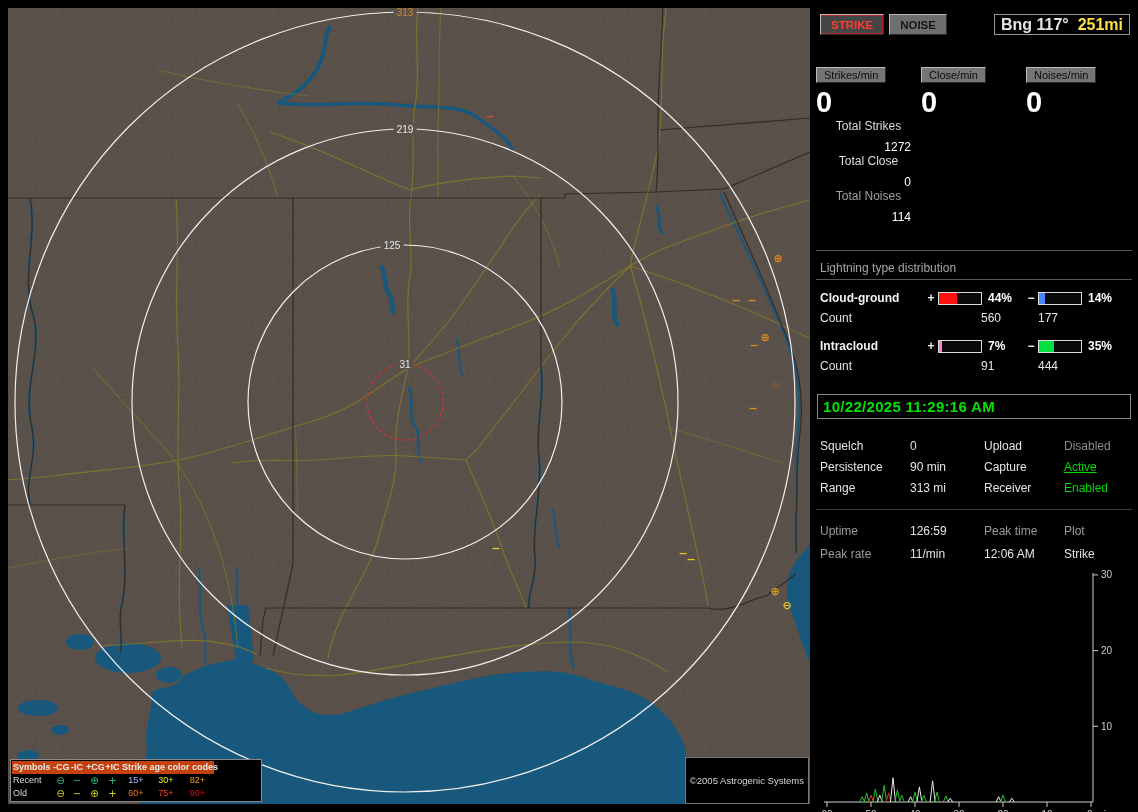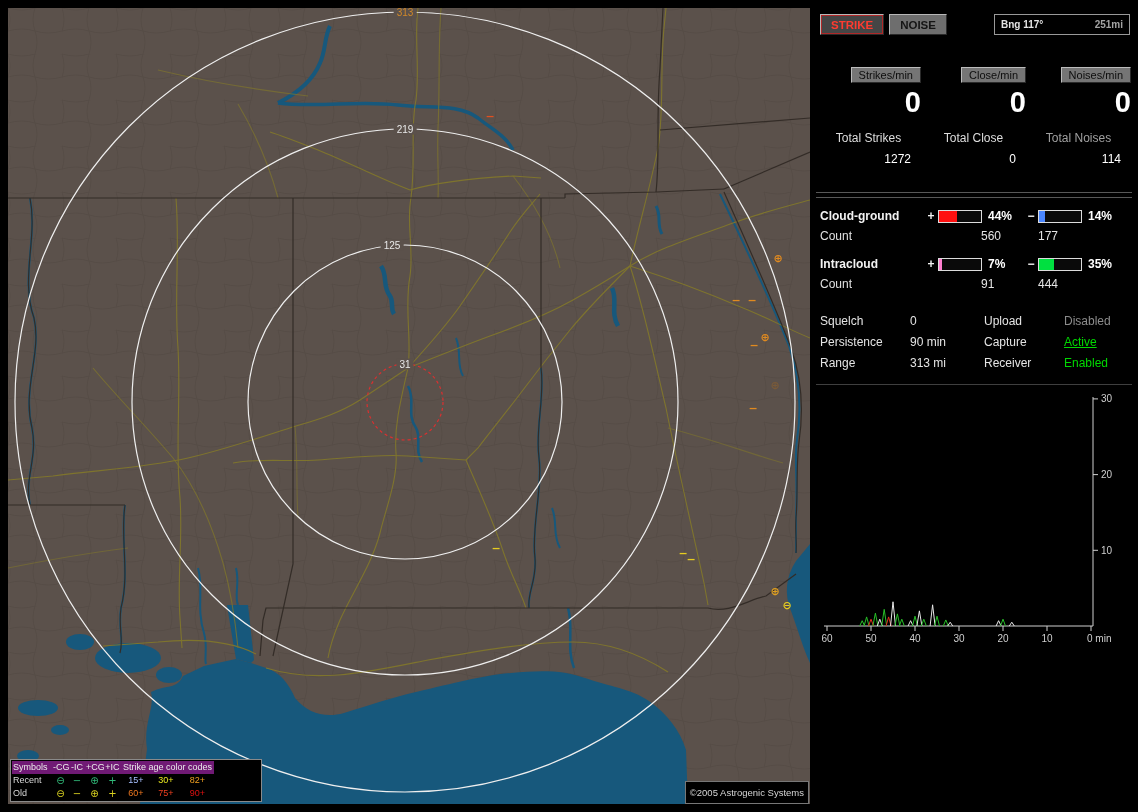--- a/index.html
+++ b/index.html
@@ -10,43 +10,43 @@
   .map{position:absolute;left:8px;top:8px;width:802px;height:796px;overflow:hidden;background:#5b514b;}
   .map svg{display:block;}
   .overlay{position:absolute;inset:0;pointer-events:none;}
   .ring-label{position:absolute;transform:translate(-50%,-50%);font-size:10px;line-height:11px;
     background:#5b514b;padding:0 3px;font-family:"Liberation Sans",sans-serif;}
   .marker{position:absolute;transform:translate(-50%,-50%);font-size:11px;font-weight:bold;line-height:1;
     font-family:"DejaVu Sans",sans-serif;}
   .legend{position:absolute;left:2px;bottom:2px;width:248px;background:#000;border:1px solid #8a8a8a;padding:1px;}
   .legend-grid{display:grid;grid-template-columns:40px 17px 16px 19px 17px 30px 30px 33px;}
   .lg-cell{font-size:9px;line-height:13px;padding:0 1px;white-space:nowrap;color:#d8d8d8;}
-  .lg-head{background:#701a75;color:#ececec;}
+  .lg-head{background:#c2410c;color:#ececec;font-weight:bold;}
   .lg-span3{grid-column:span 3;}
   .lg-center{text-align:center;}
   .lg-sym{font-size:10px;font-family:"DejaVu Sans",sans-serif;}
   .copyright{position:absolute;right:1px;bottom:0;background:#000;border:1px solid #777;color:#d6d6d6;
-    font-size:9.5px;padding:4px 4px;line-height:13px;}
+    font-size:9.5px;padding:16px 4px;line-height:13px;}
 
   
   .panel{position:absolute;left:816px;top:8px;width:316px;height:796px;color:#e4e4e4;font-size:12px;}
   .top-bar{display:flex;align-items:center;gap:5px;margin:6px 2px 0 4px;height:21px;}
   .btn{height:21px;padding:0 10px;font-size:11.5px;font-weight:bold;background:#6e6e6e;cursor:pointer;
     border:1px solid;border-color:#b8b8b8 #2a2a2a #2a2a2a #b8b8b8;font-family:inherit;}
   .strike-btn{background:#454545;color:#ff3b30;box-shadow:inset 0 0 0 1px #b02828;}
   .noise-btn{color:#151515;}
   .bng-box{margin-left:auto;display:flex;justify-content:space-between;align-items:center;width:136px;height:21px;
-    background:#000;border:1px solid #999;padding:0 6px;font-weight:bold;font-size:10px;box-sizing:border-box;}
-  .bng-range{color:#a3a3a3;}
+    background:#000;border:1px solid #999;padding:0 6px;font-weight:bold;font-size:16px;box-sizing:border-box;}
+  .bng-range{color:#fde047;}
   .counters{display:flex;margin-top:32px;}
-  .counter-col{width:105px;display:flex;flex-direction:column;align-items:flex-end;}
+  .counter-col{width:105px;display:flex;flex-direction:column;align-items:flex-start;}
   .chip{background:#757575;color:#0d0d0d;font-size:11px;border:1px solid;border-color:#bcbcbc #2a2a2a #2a2a2a #bcbcbc;
     padding:1px 7px;white-space:nowrap;}
   .big-zero{font-size:29px;font-weight:bold;color:#fff;line-height:34px;margin-top:2px;}
-  .totals{display:flex;margin-top:12px;}
+  .totals{display:flex;flex-direction:column;}
   .total-col{width:105px;}
   .total-label{text-align:center;color:#dedede;}
   .total-label.dim-label{color:#a0a0a0;}
   .total-value{text-align:right;padding-right:10px;margin-top:7px;color:#fff;}
   .hrline{border:0;border-top:1px solid #585858;margin:0;}
   .hr1{margin-top:26px;}
   .hr2{margin-top:4px;}
   .dist-heading{color:#a6a6a6;margin:10px 0 0 4px;}
   .dist-grid{display:grid;grid-template-columns:104px 14px 46px 40px 14px 46px 40px;align-items:center;margin:8px 0 0 4px;}
   .dist-grid > div{line-height:20px;}
@@ -252,20 +252,21 @@
         <div class="total-label">Total Close</div>
         <div class="total-value">0</div>
       </div>
       <div class="total-col">
         <div class="total-label dim-label">Total Noises</div>
         <div class="total-value">114</div>
       </div>
     </div>
 
     <hr class="hrline hr1">
+    <div class="dist-heading">Lightning type distribution</div>
     <hr class="hrline hr2">
 
     <div class="dist-grid">
       <div class="dist-label">Cloud-ground</div>
       <div class="sign">+</div>
       <div>
           <div class="bar">
             <div class="bar-fill" style="width: 44%; background: rgb(255, 16, 16);"></div>
           </div>
         </div>
@@ -298,40 +299,52 @@
             <div class="bar-fill" style="width: 35%; background: rgb(0, 224, 64);"></div>
           </div>
         </div>
       <div class="pct">35%</div>
 
       <div class="count-label">Count</div>
       <div class="gc3">91</div>
       <div class="gc6">444</div>
     </div>
 
+    <div class="date-box">10/22/2025 11:29:16 AM</div>
 
     <div class="settings-grid">
       <div>Squelch</div>
       <div>0</div>
       <div>Upload</div>
       <div style="color: rgb(140, 140, 140);">Disabled</div>
 
       <div>Persistence</div>
       <div>90 min</div>
       <div>Capture</div>
       <div style="color: rgb(0, 216, 0); text-decoration: underline;">Active</div>
 
       <div>Range</div>
       <div>313 mi</div>
       <div>Receiver</div>
       <div style="color: rgb(0, 216, 0);">Enabled</div>
     </div>
 
     <div class="sep"></div>
 
+    <div class="status-grid">
+      <div class="dim">Uptime</div>
+      <div>126:59</div>
+      <div class="dim">Peak time</div>
+      <div class="dim">Plot</div>
+
+      <div class="dim">Peak rate</div>
+      <div>11/min</div>
+      <div>12:06 AM</div>
+      <div>Strike</div>
+    </div>
 
 
     <svg id="trend" width="316" height="258">
       <line x1="277" y1="6" x2="277" y2="235" class="axis"></line>
       <line x1="8" y1="235" x2="277" y2="235" class="axis"></line>
       <g id="trend-ticks">
           <line x1="277" y1="7.899999999999977" x2="282" y2="7.899999999999977" class="axis"></line>
           <text x="285" y="11.399999999999977" class="tick">30</text>
           <line x1="277" y1="83.6" x2="282" y2="83.6" class="axis"></line>
           <text x="285" y="87.1" class="tick">20</text>

